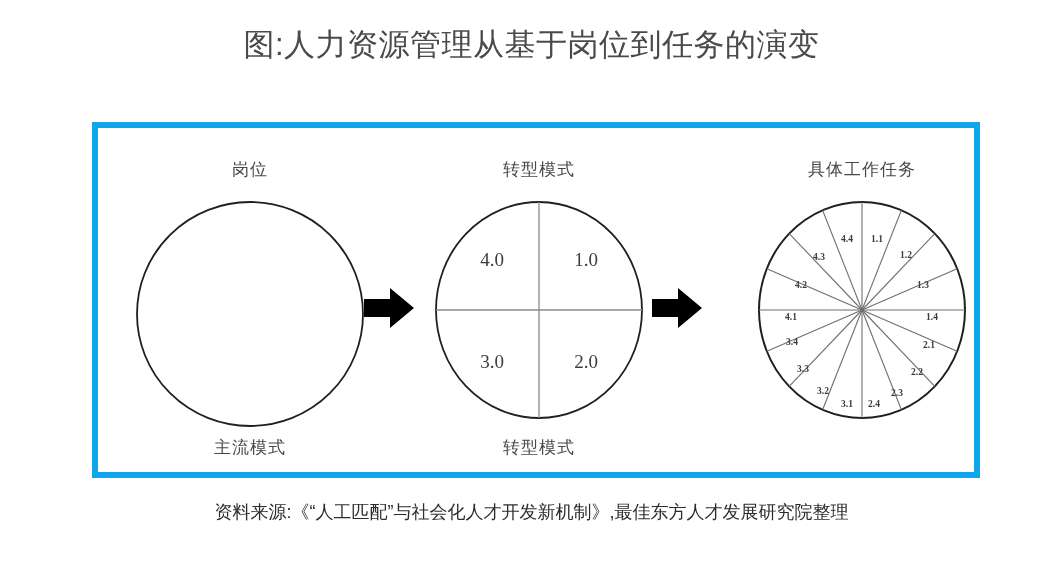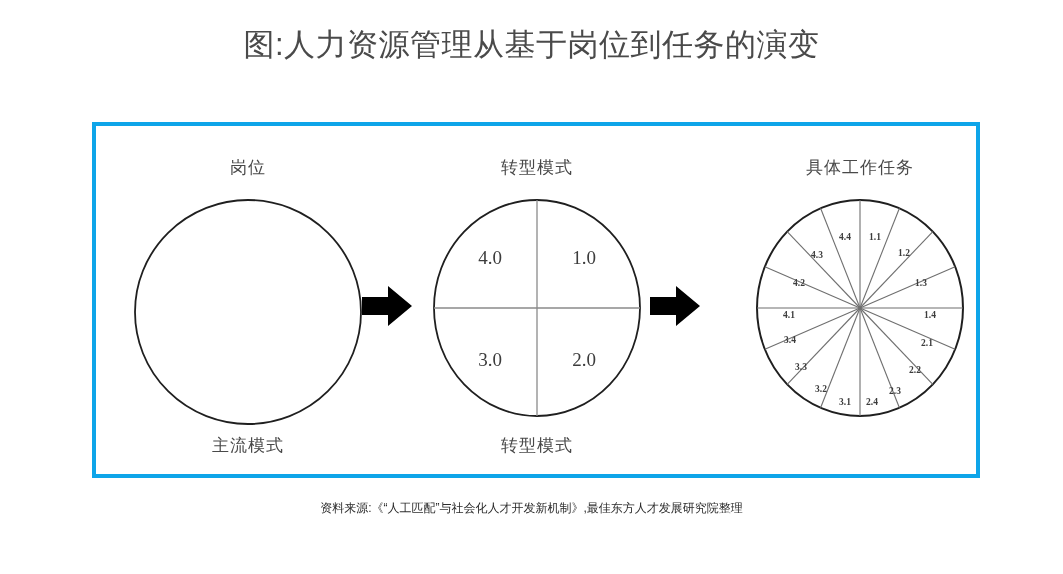--- a/index.html
+++ b/index.html
@@ -37,21 +37,21 @@
     white-space: nowrap;
   }
 
   
   .diagram-frame {
     position: absolute;
     left: 92px;
     top: 122px;
     width: 888px;
     height: 356px;
-    border: 4px solid #0ea5e9;
+    border: 6px solid #0ea5e9;
     background: #ffffff;
     box-sizing: border-box;
   }
 
   .stage {
     position: absolute;
     top: 0;
     height: 356px;
   }
   .stage-1 { left: 18px;  width: 268px; }
@@ -99,21 +99,21 @@
   .flow-arrow svg { display: block; }
 
   
   .source-note {
     position: absolute;
     left: 0;
     top: 500px;
     width: 1063px;
     text-align: center;
     font-family: "Liberation Sans", "DejaVu Sans", sans-serif;
-    font-size: 12px;
+    font-size: 18px;
     color: #2c2c2c;
     white-space: nowrap;
   }
 </style>
 </head>
 <body>
 
 <div id="figure-root">
 
   <div class="figure-title">图:人力资源管理从基于岗位到任务的演变</div>

